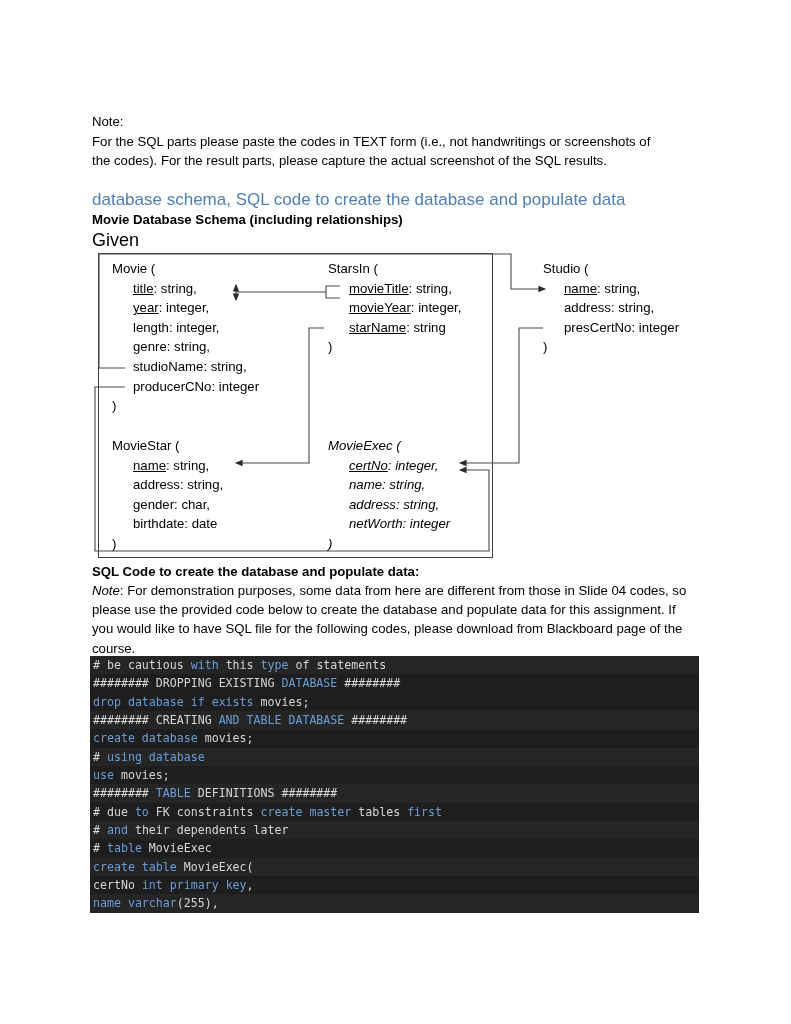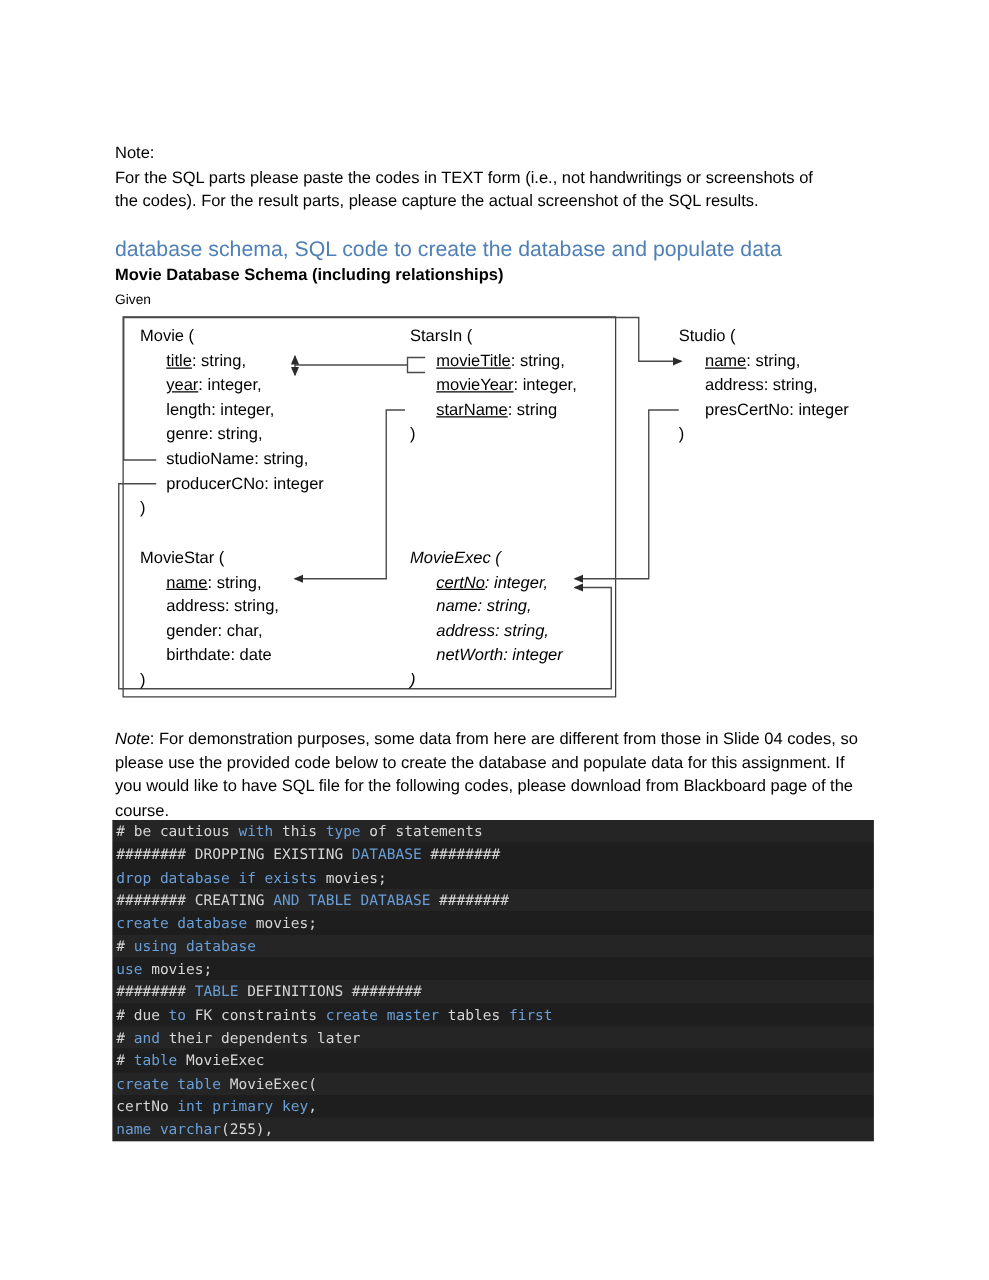--- a/index.html
+++ b/index.html
@@ -22,21 +22,21 @@
   .blue-head{
     position:absolute;left:92px;top:191px;width:620px;
     font-size:17px;line-height:18px;color:#4e7fb5;font-weight:400;
   }
   .bold-head{
     position:absolute;left:92px;top:211px;width:620px;
     font-size:13.2px;line-height:18px;color:#000;font-weight:bold;
   }
   .given{
     position:absolute;left:92px;top:231px;
-    font-size:11px;line-height:18px;color:#000;
+    font-size:18px;line-height:18px;color:#000;
   }
 
   
   .diagram{
     position:absolute;left:98px;top:253px;width:393px;height:303px;
     border:1.2px solid #3f3f3f;
     background:#fff;
   }
   .diagram-layer{position:absolute;left:0;top:0;width:791px;height:1024px;pointer-events:none;}
   .ent{position:absolute;font-size:13.2px;line-height:19.6px;color:#000;white-space:nowrap;}
@@ -160,20 +160,21 @@
 
   <div class="ent ent-movieexec">
     <span class="hdr">MovieExec (</span>
     <span class="attr"><span class="u">certNo</span><span>: integer,</span></span>
     <span class="attr"><span>name</span><span>: string,</span></span>
     <span class="attr"><span>address</span><span>: string,</span></span>
     <span class="attr"><span>netWorth</span><span>: integer</span></span>
     <span class="close">)</span>
   </div>
 
+  <div class="sql-head">SQL Code to create the database and populate data:</div>
   <div class="sql-para"><i>Note</i><span>: For demonstration purposes, some data from here are different from those in Slide 04 codes, so please use the provided code below to create the database and populate data for this assignment. If you would like to have SQL file for the following codes, please download from Blackboard page of the course.</span></div>
 
   <div class="code-block">
       <div class="code-line alt"><span class="pl"># be cautious </span><span class="kw">with</span><span class="pl"> this </span><span class="kw">type</span><span class="pl"> of statements</span></div>
       <div class="code-line base"><span class="pl">######## DROPPING EXISTING </span><span class="kw">DATABASE</span><span class="pl"> ########</span></div>
       <div class="code-line base"><span class="kw">drop database if exists</span><span class="pl"> movies;</span></div>
       <div class="code-line alt"><span class="pl">######## CREATING </span><span class="kw">AND TABLE DATABASE</span><span class="pl"> ########</span></div>
       <div class="code-line base"><span class="kw">create database</span><span class="pl"> movies;</span></div>
       <div class="code-line alt"><span class="pl"># </span><span class="kw">using database</span></div>
       <div class="code-line base"><span class="kw">use</span><span class="pl"> movies;</span></div>

